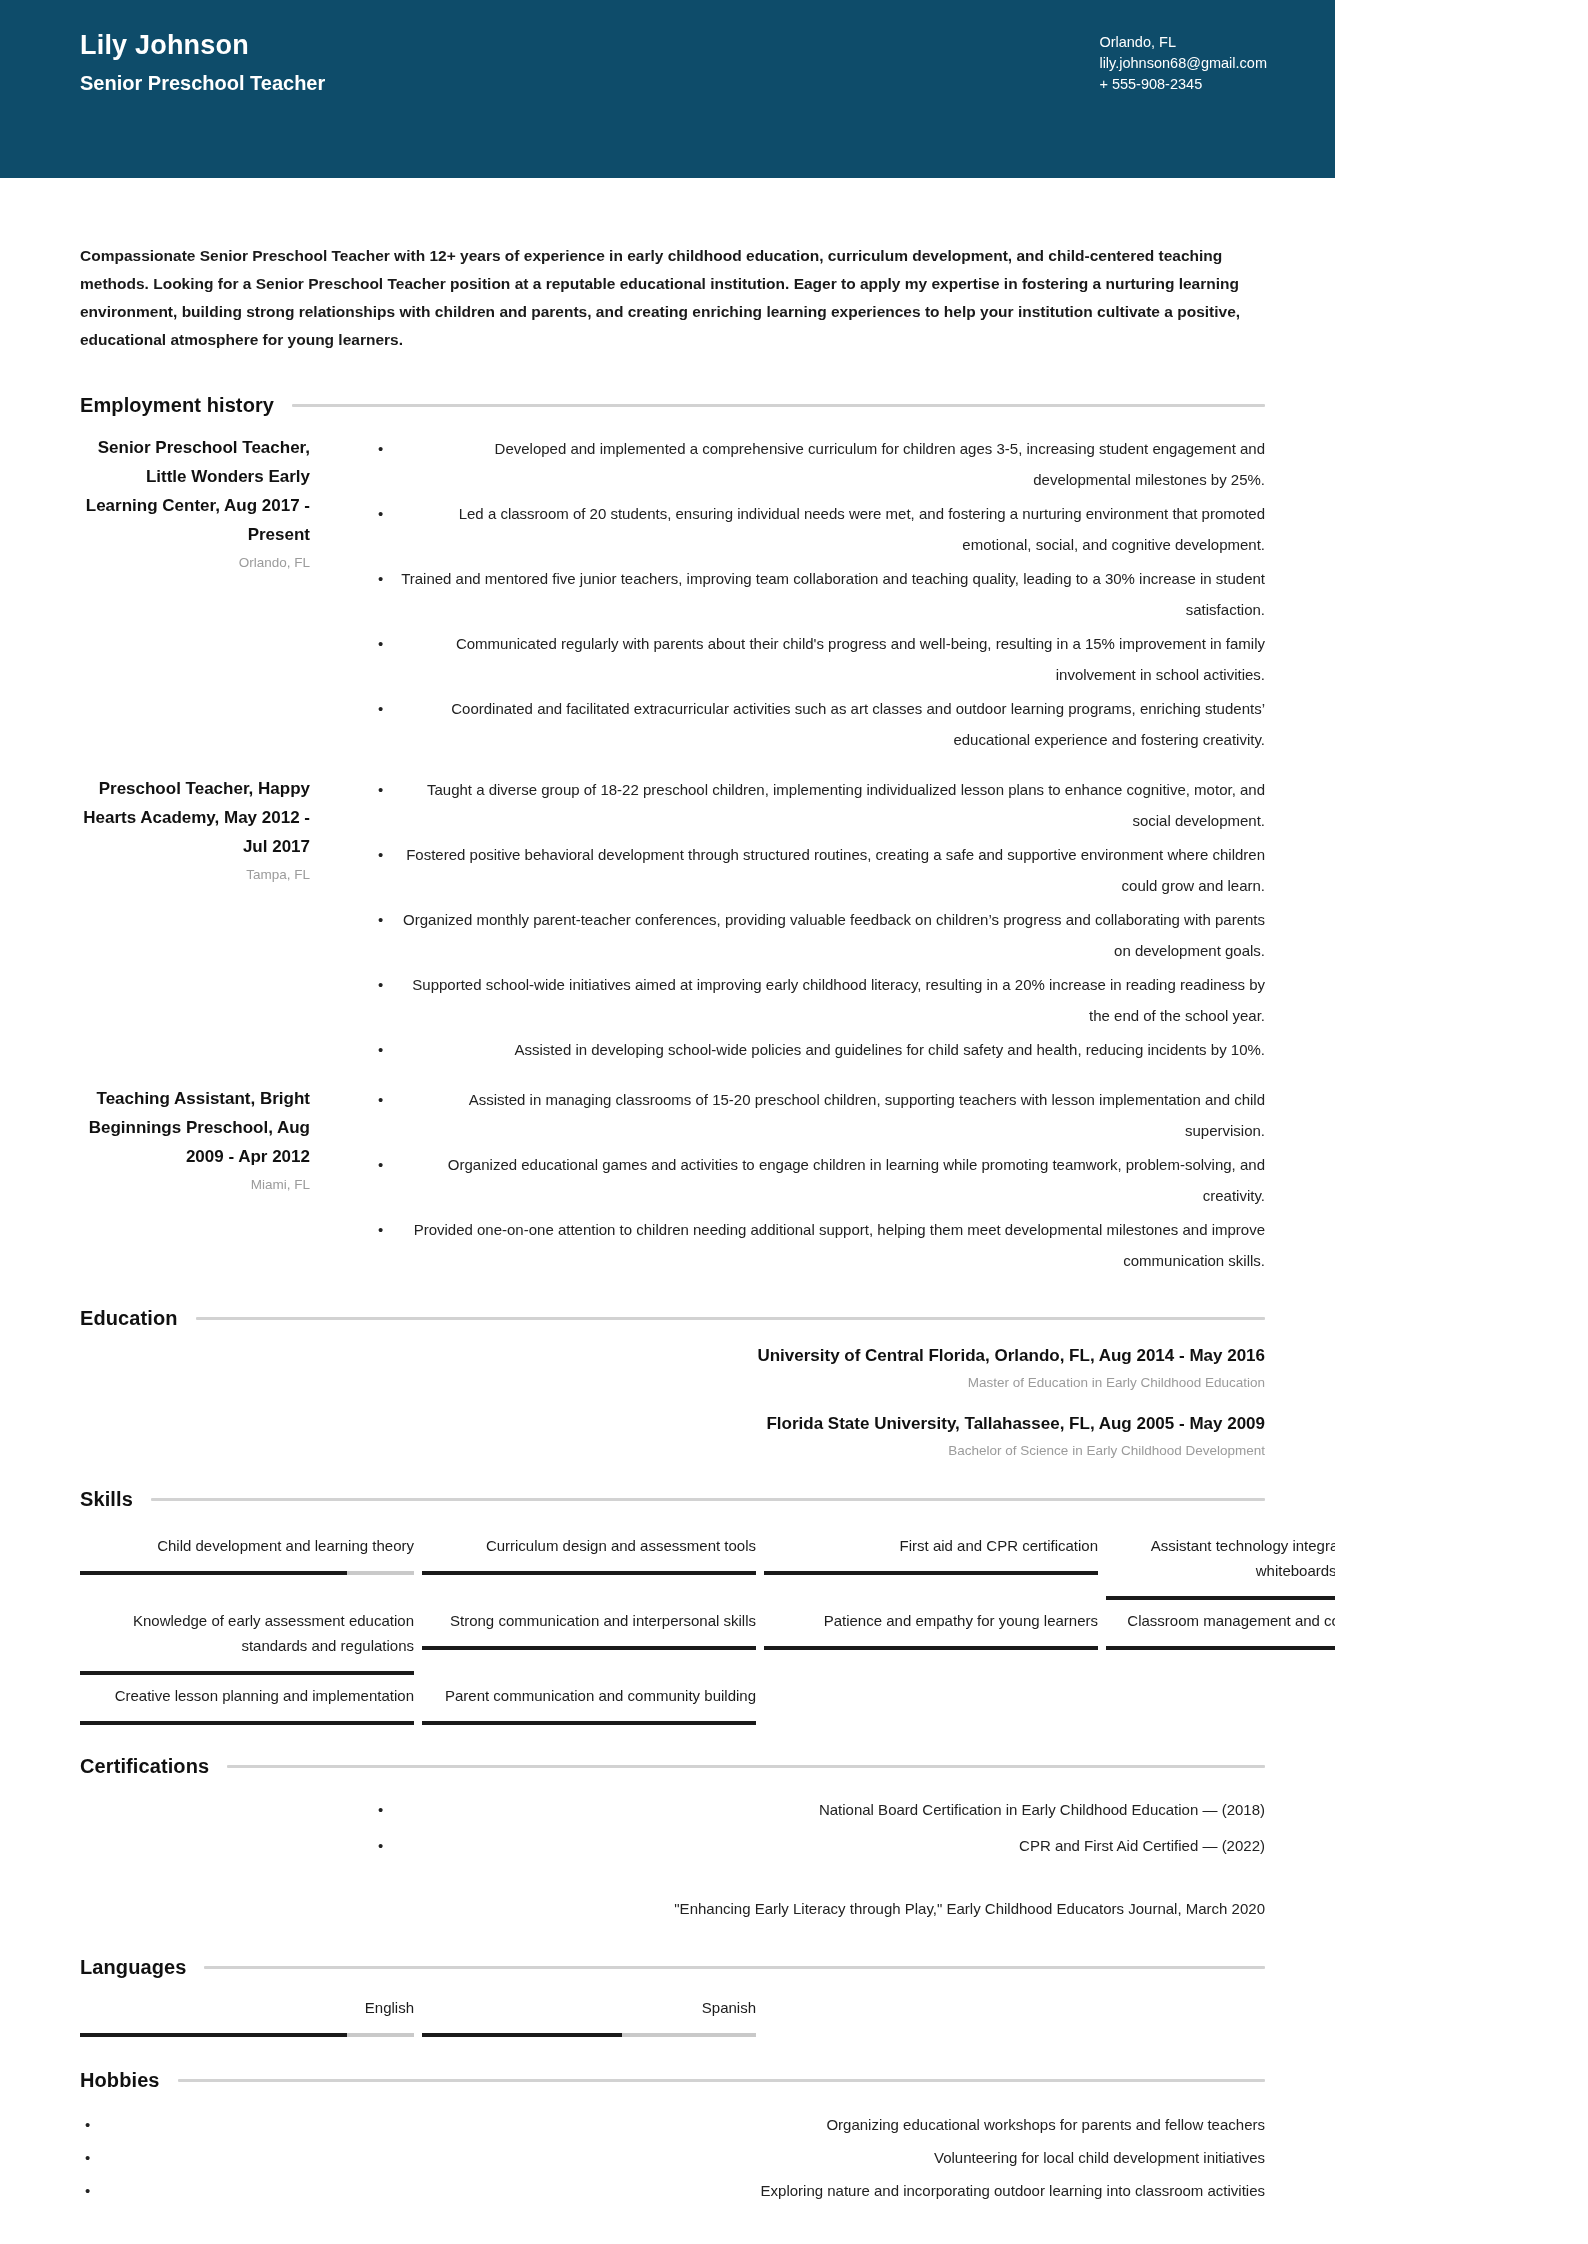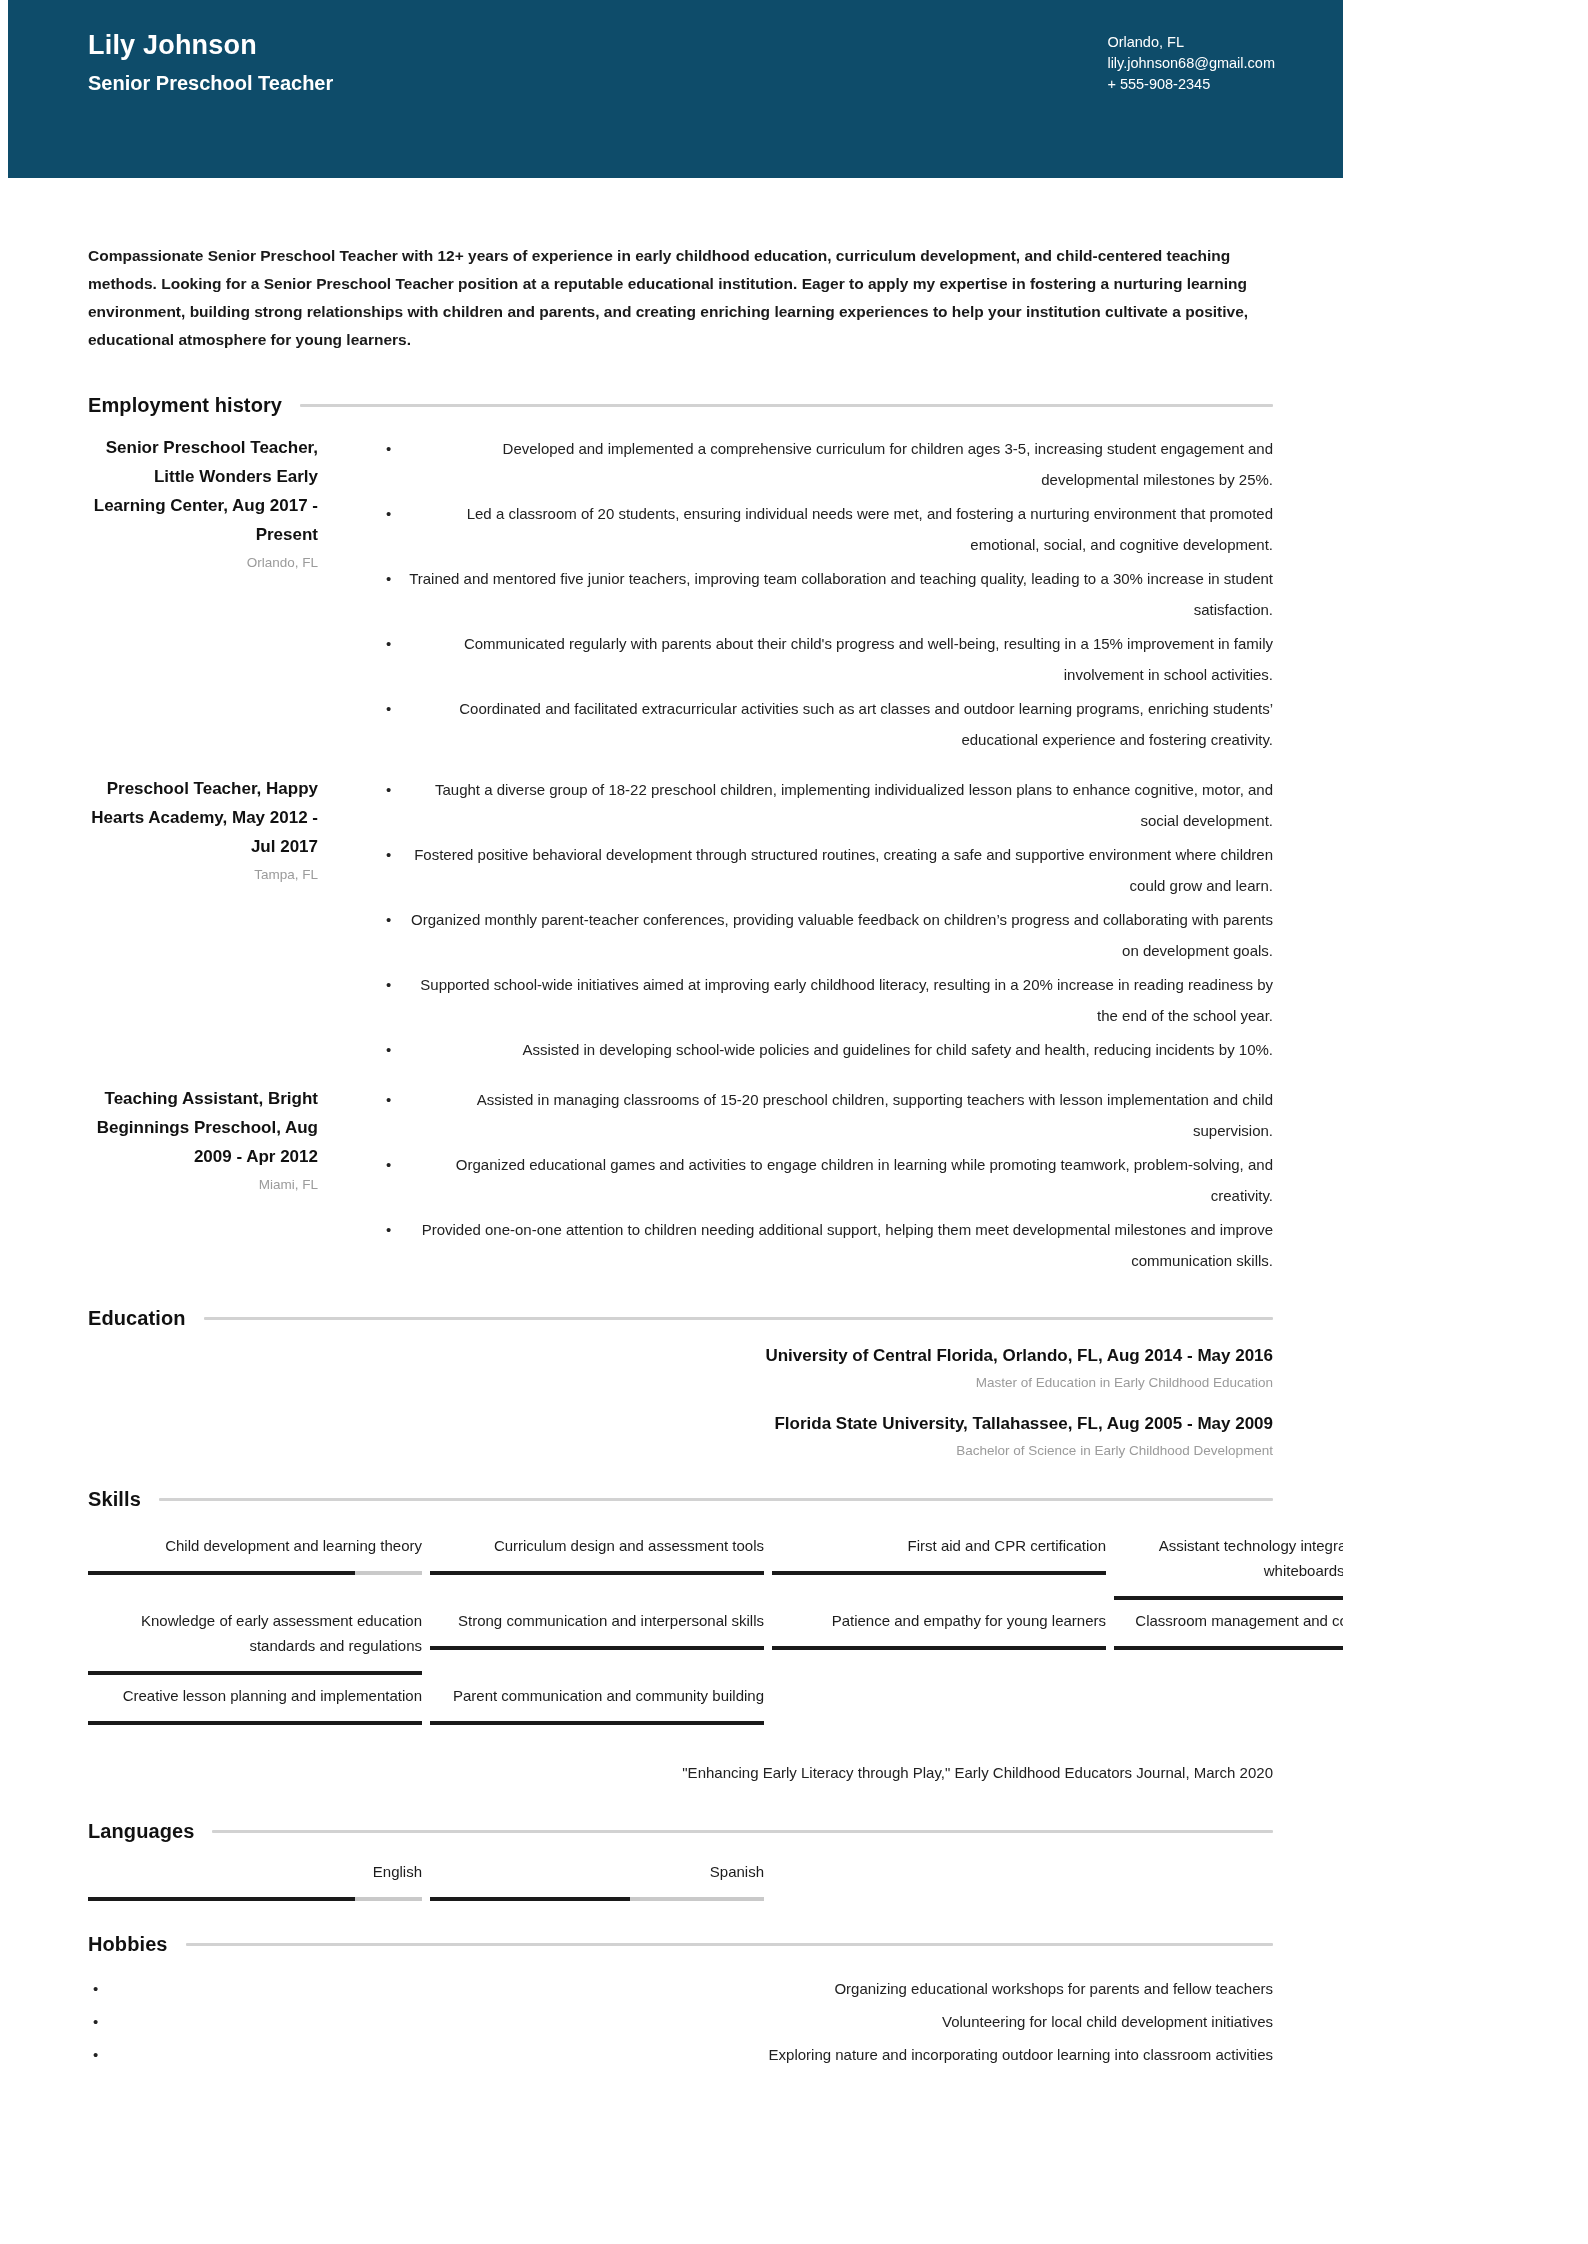--- a/index.html
+++ b/index.html
@@ -1,20 +1,20 @@
 <!DOCTYPE html>
 <html style="--header-bg: #0e4c6a; --bar-fill: #1a1a1a; --bar-track: #c9c9c9;"><head>
 <meta charset="utf-8">
 <style>
   html, body { margin: 0; padding: 0; background: #ffffff; }
   * { box-sizing: border-box; }
   .page {
     width: 1335px; height: 2244px; background: #ffffff; overflow: hidden;
     font-family: "Liberation Sans", "DejaVu Sans", sans-serif;
-    color: #1e1e1e; position: relative; margin-left: 8px;
+    color: #1e1e1e; position: relative;
   }
   
   .hdr {
     height: 178px; background: var(--header-bg, #0e4c6a); color: #ffffff;
     display: flex; justify-content: space-between; align-items: flex-start;
     padding: 30px 68px 0 80px;
   }
   .hdr h1 { margin: 0; font-size: 27px; font-weight: 700; letter-spacing: 0.2px; line-height: 1.15; }
   .hdr-title { margin-top: 11px; font-size: 20px; font-weight: 700; }
   .hdr-contact { font-size: 14.5px; line-height: 1.45; text-align: left; margin-top: 2px; }
@@ -197,20 +197,32 @@
         </div>
         <div class="skill">
           <div class="skill-label">Parent communication and community building</div>
           <div class="bar">
               <div class="bar-fill" style="width: 100%;"></div>
             </div>
         </div>
       </div>
     </section>
 
+    <section style="margin-top:30px;">
+      <div class="sec-head">
+        <h2 class="sec-title">Certifications</h2>
+        <div class="rule"></div>
+      </div>
+      <div class="offset">
+        <ul class="bullets cert-list">
+          <li>National Board Certification in Early Childhood Education — (2018)</li>
+          <li>CPR and First Aid Certified — (2022)</li>
+        </ul>
+      </div>
+    </section>
 
     <section style="margin-top:32px;">
       <div class="offset">
         <p class="pub-line">"Enhancing Early Literacy through Play," Early Childhood Educators Journal, March 2020</p>
       </div>
     </section>
 
     <section style="margin-top:32px;">
       <div class="sec-head">
         <h2 class="sec-title">Languages</h2>

